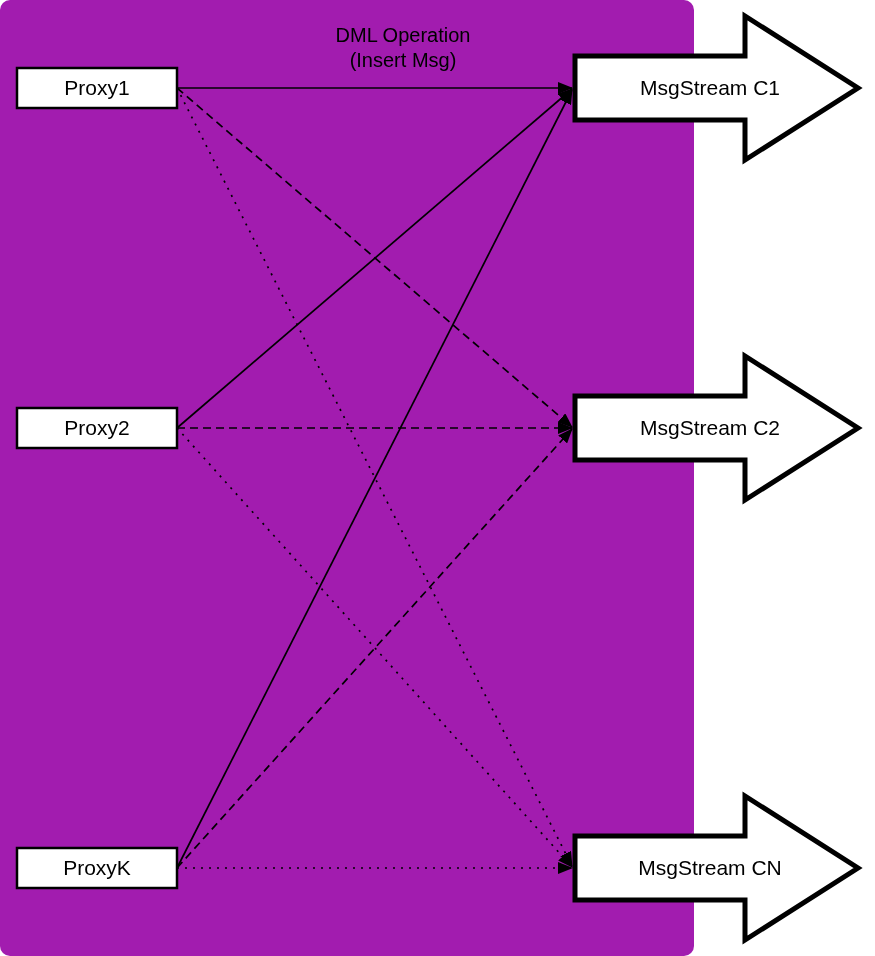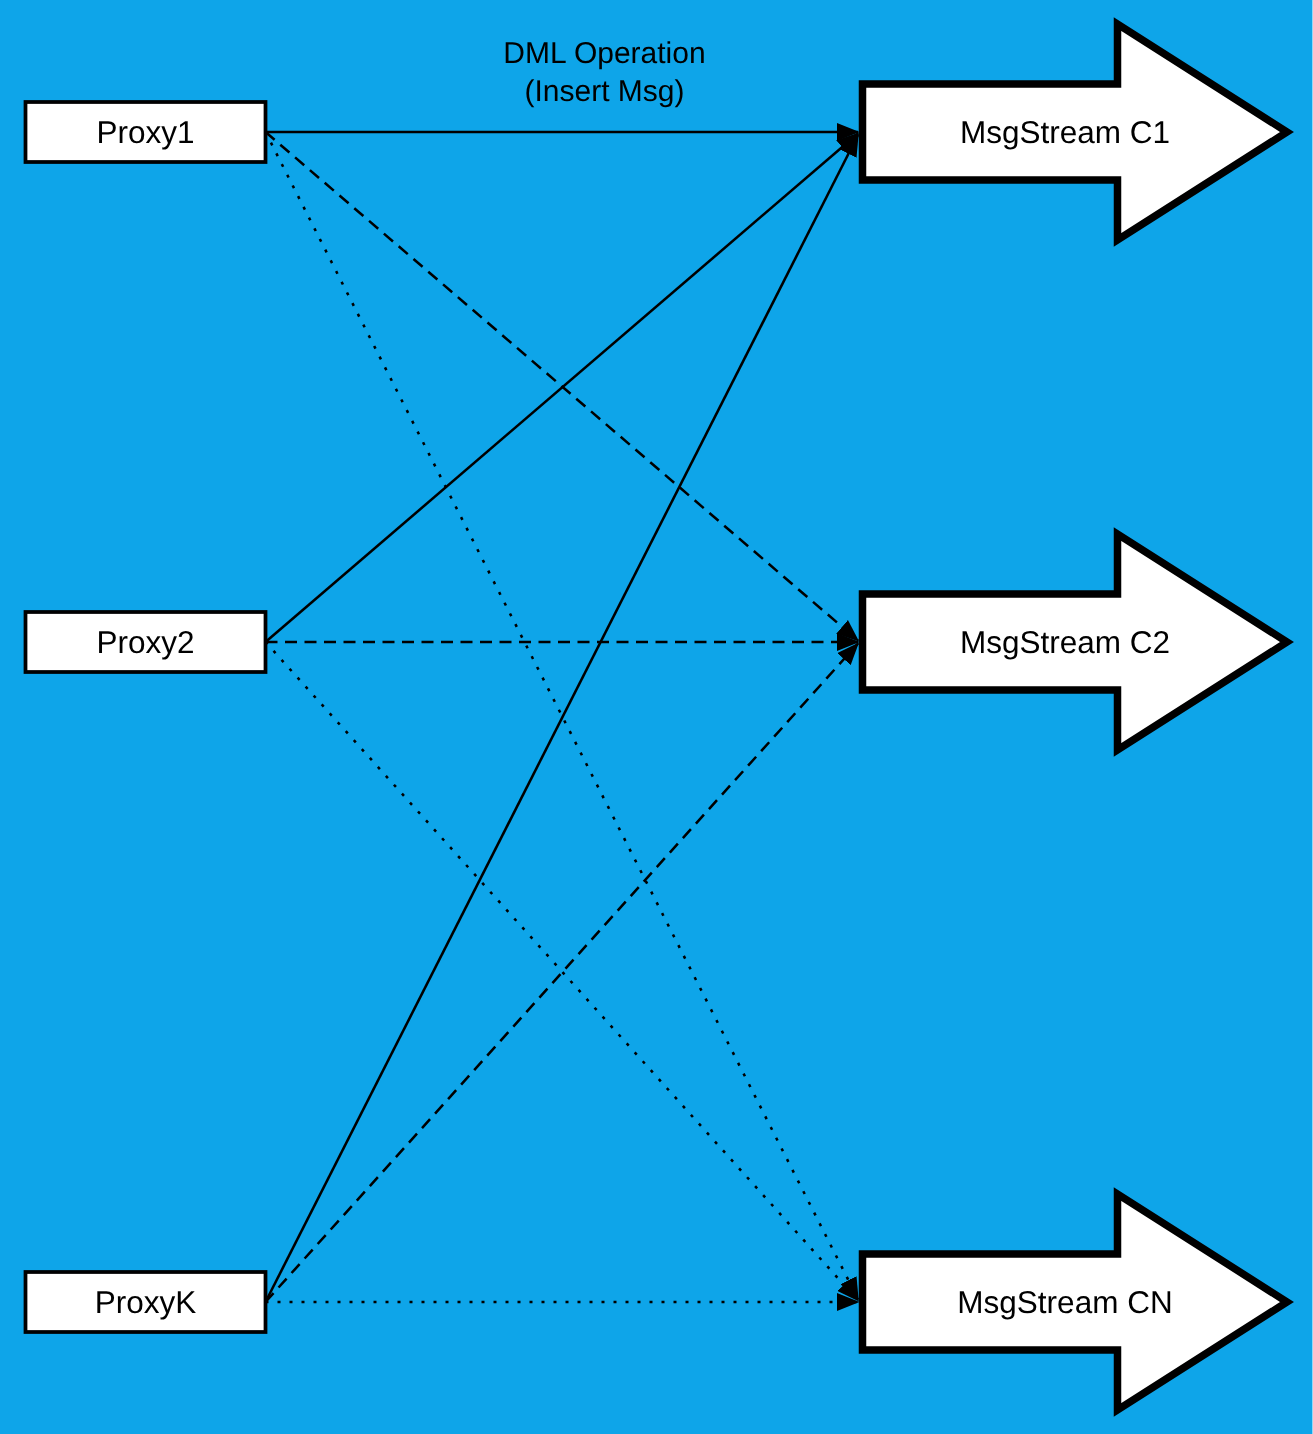--- a/index.html
+++ b/index.html
@@ -5,23 +5,24 @@
   html, body {
     margin: 0;
     padding: 0;
     background: #ffffff;
     width: 875px;
     height: 956px;
     overflow: hidden;
   }
   .stage {
     position: relative;
-    width: 875px;
+    width: 694px;
     height: 956px;
-    background: #0ea5e9;
+    background: #a21caf;
+    border-radius: 10px;
   }
   svg {
     display: block;
   }
   text {
     font-family: "Liberation Sans", "DejaVu Sans", sans-serif;
     fill: #000000;
   }
   .node-label { font-size: 21px; }
   .annotation-label { font-size: 20px; }

